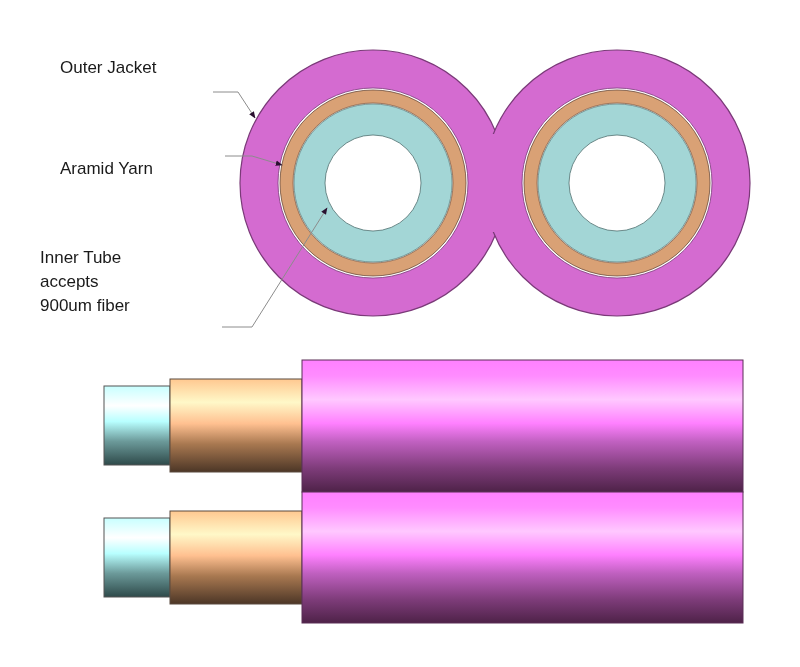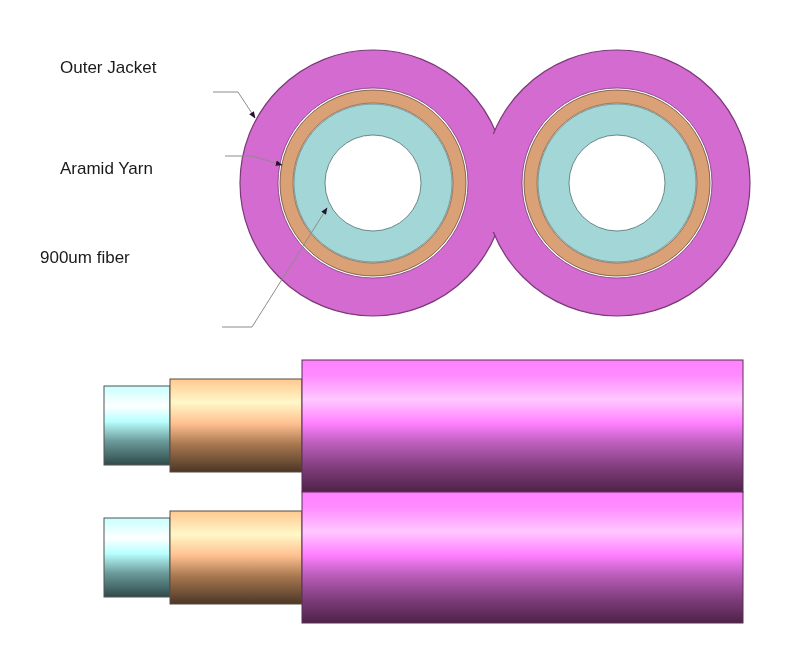--- a/index.html
+++ b/index.html
@@ -88,14 +88,16 @@
 
 <div class="label right" style="left:60px; top:56px; width:152px;">
   <div>Outer Jacket</div>
 </div>
 
 <div class="label right" style="left:60px; top:145px; width:164px;margin-top:12px;">
   <div>Aramid Yarn</div>
 </div>
 
 <div class="label right" style="left:40px; top:246px; width:182px; line-height:24px;">
+  <div>Inner Tube</div>
+  <div>accepts</div>
   <div>900um fiber</div>
 </div>
 
 </body></html>

